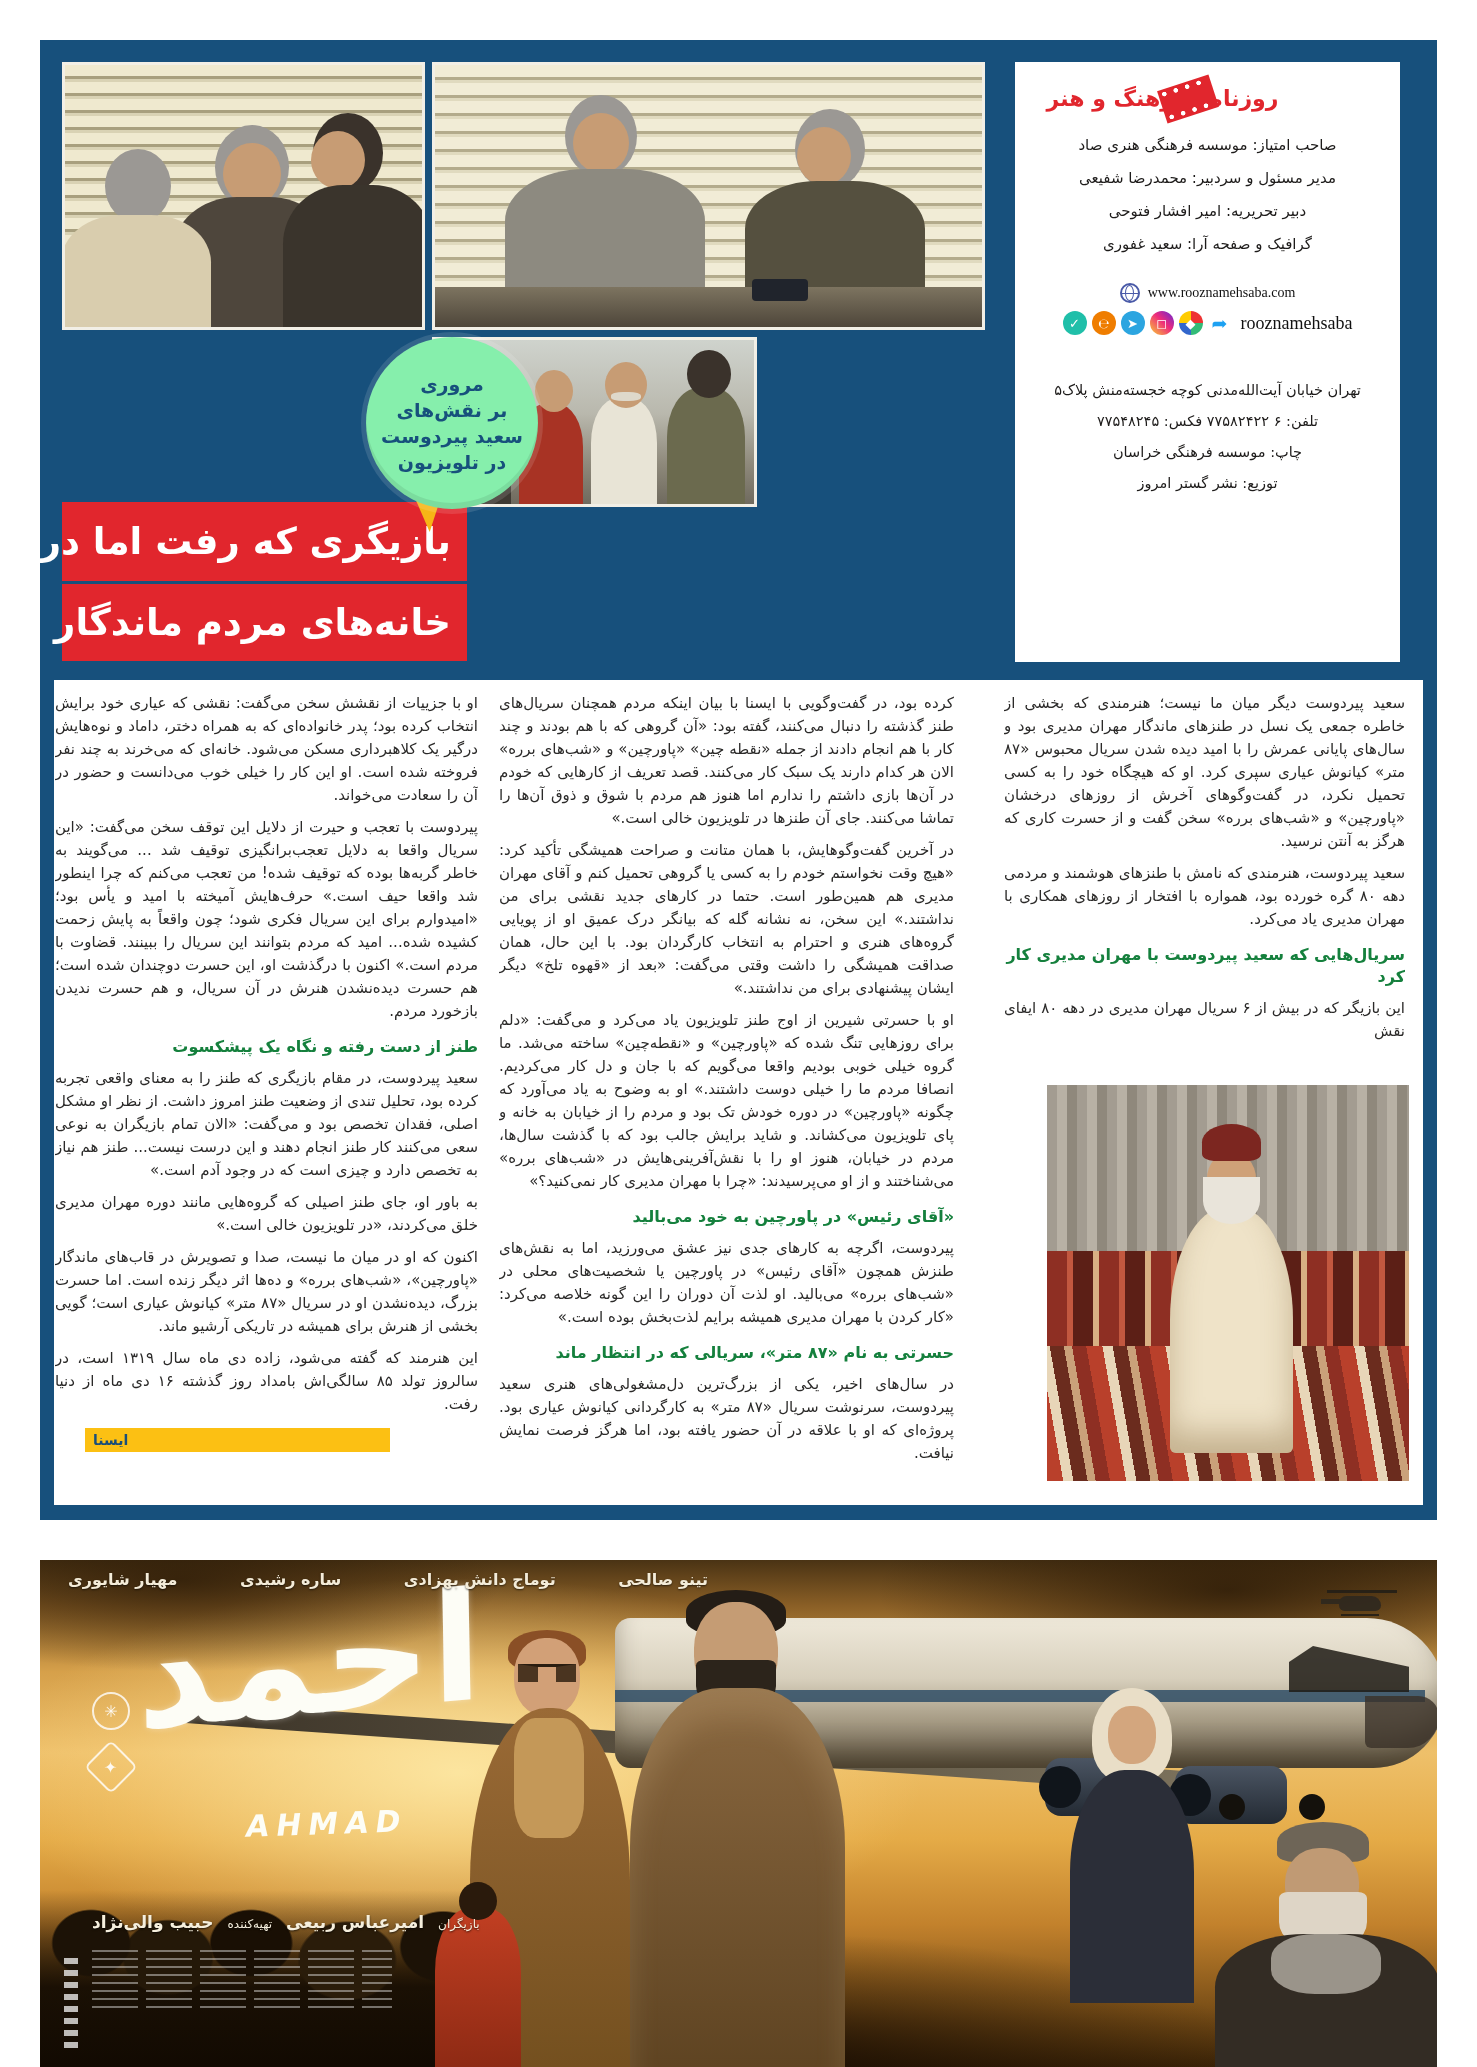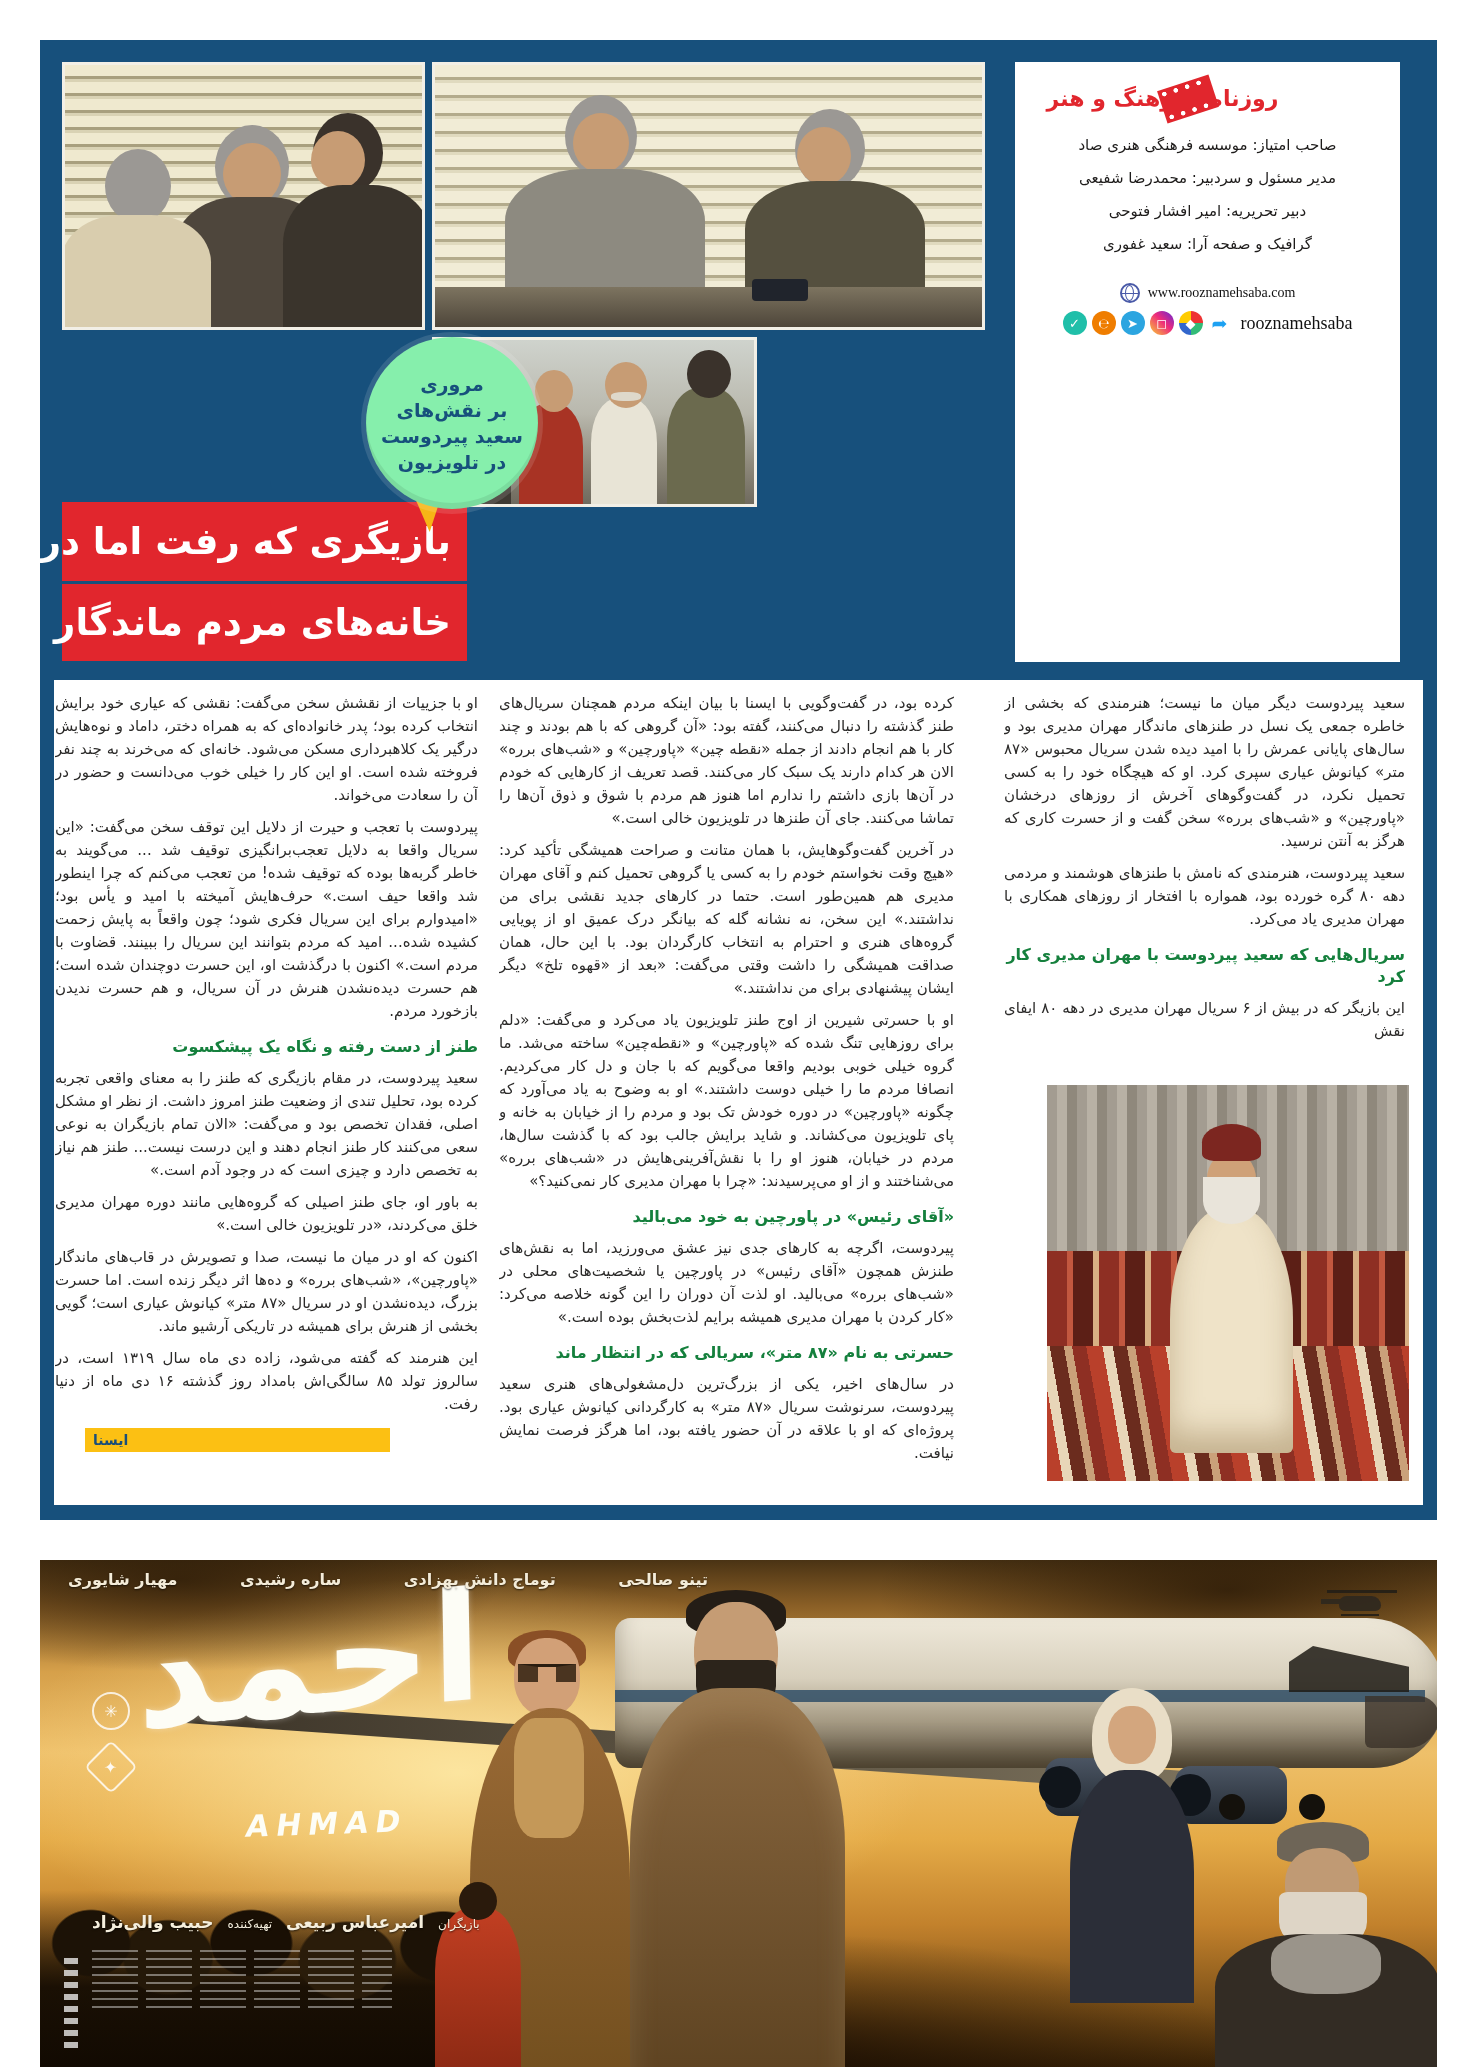--- a/index.html
+++ b/index.html
@@ -259,20 +259,26 @@
     </div>
     <div class="social-row">
       <span class="sicon si-bale">✓</span>
       <span class="sicon si-eitaa">℮</span>
       <span class="sicon si-telegram">➤</span>
       <span class="sicon si-instagram">◻</span>
       <span class="sicon si-rubika">◆</span>
       <span class="sicon si-twitter">➦</span>
       <span class="social-handle">rooznamehsaba</span>
     </div>
+    <div class="addr-block">
+        <p>تهران  خیابان آیت‌الله‌مدنی  کوچه خجسته‌منش  پلاک۵</p>
+        <p>تلفن: ۶ ۷۷۵۸۲۴۲۲   فکس: ۷۷۵۴۸۲۴۵</p>
+        <p>چاپ: موسسه فرهنگی خراسان</p>
+        <p>توزیع: نشر گستر امروز</p>
+      </div>
   </div>
 
   <div class="article-area">
     <div class="col col-1">
         <p class="para">سعید پیردوست دیگر میان ما نیست؛ هنرمندی که بخشی از خاطره جمعی یک نسل در طنزهای ماندگار مهران مدیری بود و سال‌های پایانی عمرش را با امید دیده شدن سریال محبوس «۸۷ متر» کیانوش عیاری سپری کرد. او که هیچگاه خود را به کسی تحمیل نکرد، در گفت‌وگوهای آخرش از روزهای درخشان «پاورچین» و «شب‌های برره» سخن گفت و از حسرت کاری که هرگز به آنتن نرسید.</p>
         <p class="para">سعید پیردوست، هنرمندی که نامش با طنزهای هوشمند و مردمی دهه ۸۰ گره خورده بود، همواره با افتخار از روزهای همکاری با مهران مدیری یاد می‌کرد.</p>
         <div class="subhead">سریال‌هایی که سعید پیردوست با مهران مدیری کار کرد</div>
         <p class="para">این بازیگر که در بیش از ۶ سریال مهران مدیری در دهه ۸۰ ایفای نقش</p>
       </div>
     <div class="col col-2">

